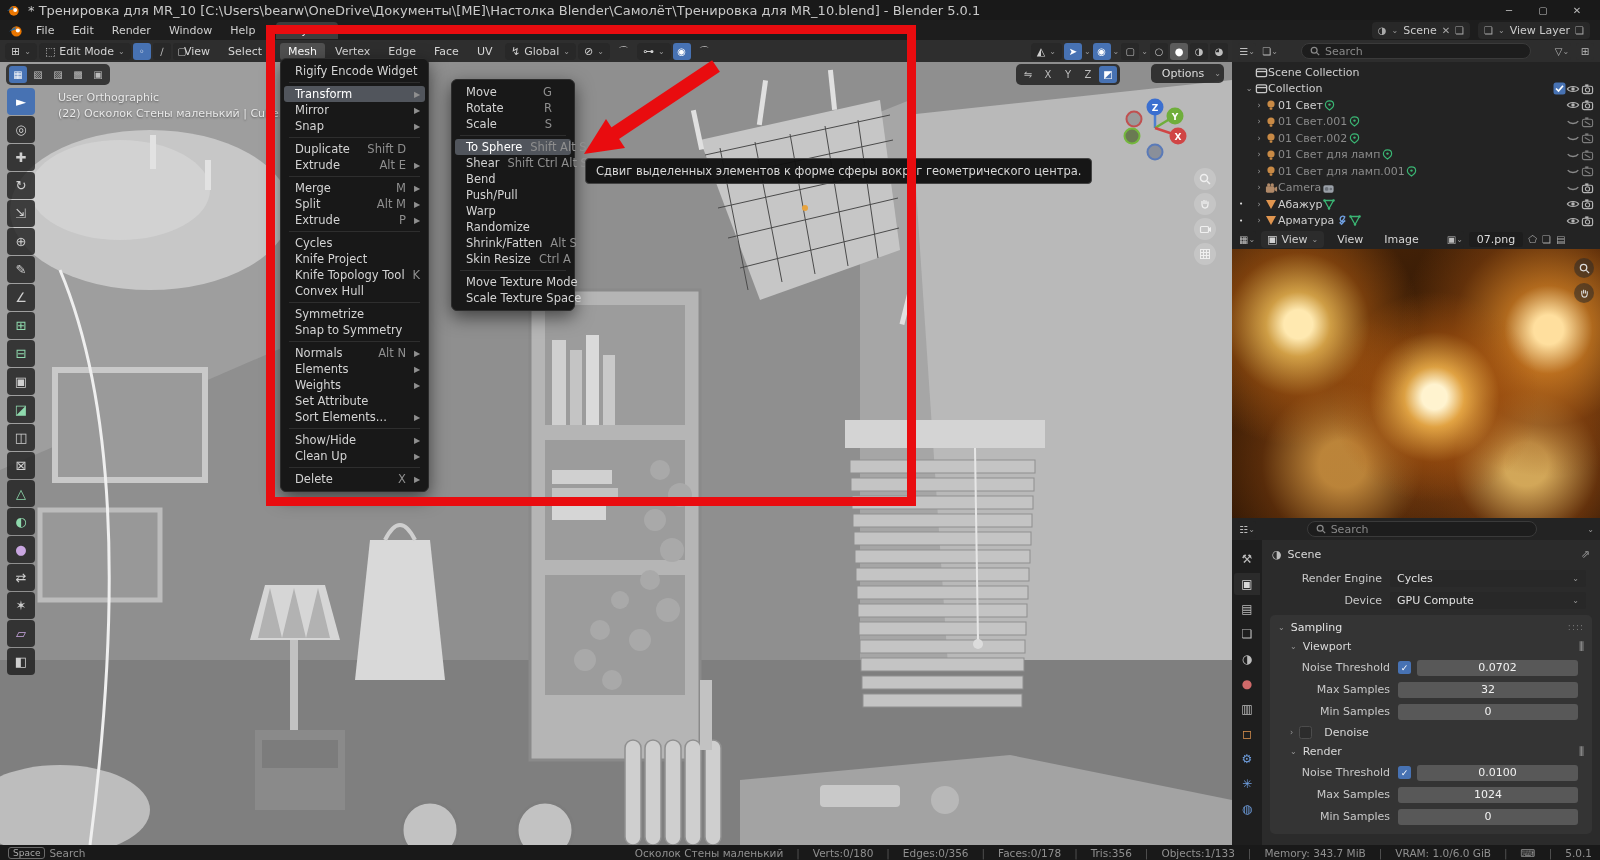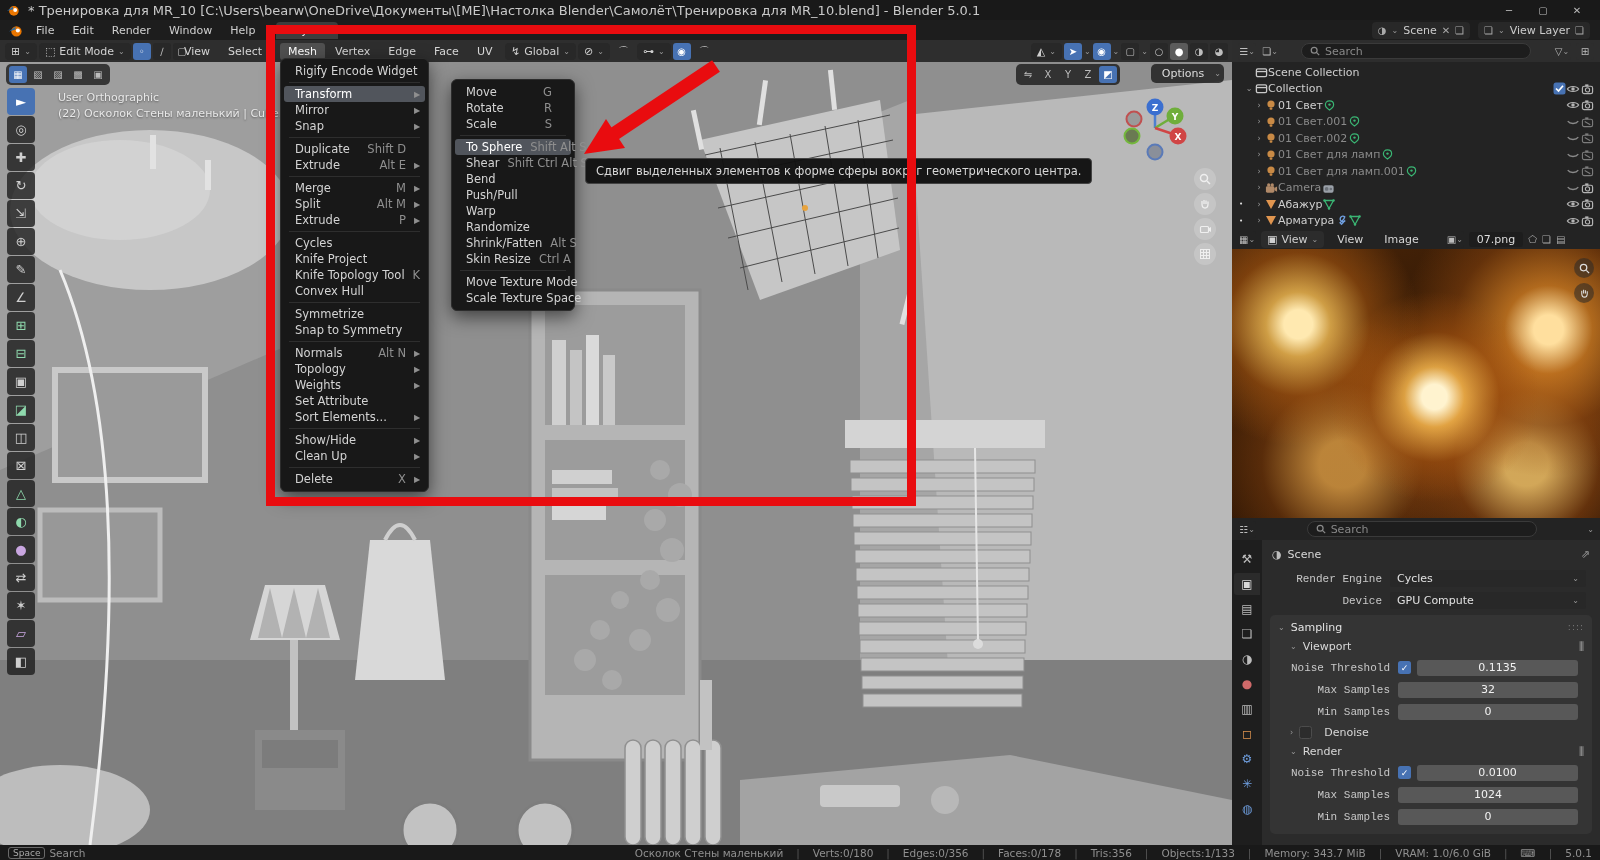--- a/index.html
+++ b/index.html
@@ -103,21 +103,21 @@
 
   .properties { position:absolute; left:1232px; top:518px; width:368px; height:327px; background:#2b2b2b; overflow:hidden; }
   .prop-tabs { position:absolute; left:0; top:22px; width:30px; bottom:0; background:#1e1e1e;
     display:flex; flex-direction:column; align-items:center; padding-top:8px; gap:3px; }
   .prop-tab { width:26px; height:22px; display:flex; align-items:center; justify-content:center;
     font-size:12px; border-radius:3px 0 0 3px; }
   .prop-tab.active { background:#2b2b2b; }
   .prop-body { position:absolute; left:30px; top:22px; right:0; bottom:0; }
   .crumb { display:flex; align-items:center; gap:6px; padding:8px 10px 6px 10px; color:#d8d8d8; }
   .prop-row { display:flex; align-items:center; height:21px; padding:0 14px 0 0; margin:1px 0; }
-  .prop-row .plabel { width:128px; text-align:right; padding-right:8px; color:#c8c8c8; white-space:nowrap;font-family:Liberation Mono, monospace; }
+  .prop-row .plabel { width:128px; text-align:right; padding-right:8px; color:#c8c8c8; white-space:nowrap; }
   .val-drop { flex:1; background:#282828; border-radius:3px; height:17px; display:flex; align-items:center;
     padding:0 7px; color:#e0e0e0; }
   .val-drop .chev { margin-left:auto; }
   .num-field { flex:1; background:#585858; border-radius:3px; height:16px; display:flex; align-items:center;
     justify-content:center; color:#f2f2f2; }
   .checkbox { width:13px; height:13px; border-radius:2.5px; background:#4772b3; color:#fff; font-size:9px;
     display:flex; align-items:center; justify-content:center; margin-right:6px; }
   .checkbox.off { background:#2c2c2c; border:1px solid #4c4c4c; }
   .panel-box { background:#343434; border-radius:5px; margin:4px 8px; padding:2px 0 6px 0; }
   .sec-hdr { display:flex; align-items:center; gap:6px; height:20px; padding:0 8px; color:#e2e2e2; }
@@ -505,21 +505,21 @@
       <span class="lbl">Snap to Symmetry</span>
       <span class="arr"></span>
     </div>
     <div class="dd-sep"></div>
     <div class="dd-item">
       <span class="lbl">Normals</span>
       <span class="sc">Alt N</span>
       <span class="arr">▶</span>
     </div>
     <div class="dd-item">
-      <span class="lbl">Topology</span>
+      <span class="lbl">Elements</span>
       <span class="arr">▶</span>
     </div>
     <div class="dd-item">
       <span class="lbl">Weights</span>
       <span class="arr">▶</span>
     </div>
     <div class="dd-item">
       <span class="lbl">Set Attribute</span>
       <span class="arr"></span>
     </div>
@@ -1009,21 +1009,21 @@
         <span class="grip">::::</span>
       </div>
       <div class="sub-hdr">
         <span class="chev">⌄</span>
           <span>Viewport</span>
         <span class="preset">⫼</span>
       </div>
       <div class="prop-row">
         <span class="plabel">Noise Threshold</span>
         <span class="checkbox">✓</span>
-        <span class="num-field">0.1135</span>
+        <span class="num-field">0.0702</span>
       </div>
       <div class="prop-row">
         <span class="plabel">Max Samples</span>
         <span class="num-field">32</span>
       </div>
       <div class="prop-row">
         <span class="plabel">Min Samples</span>
         <span class="num-field">0</span>
       </div>
       <div class="sub-hdr">

